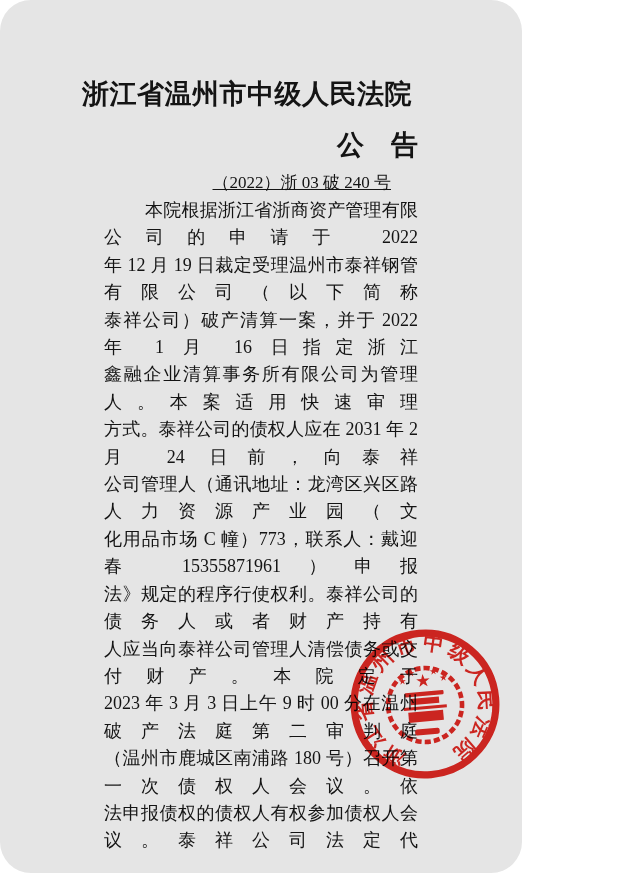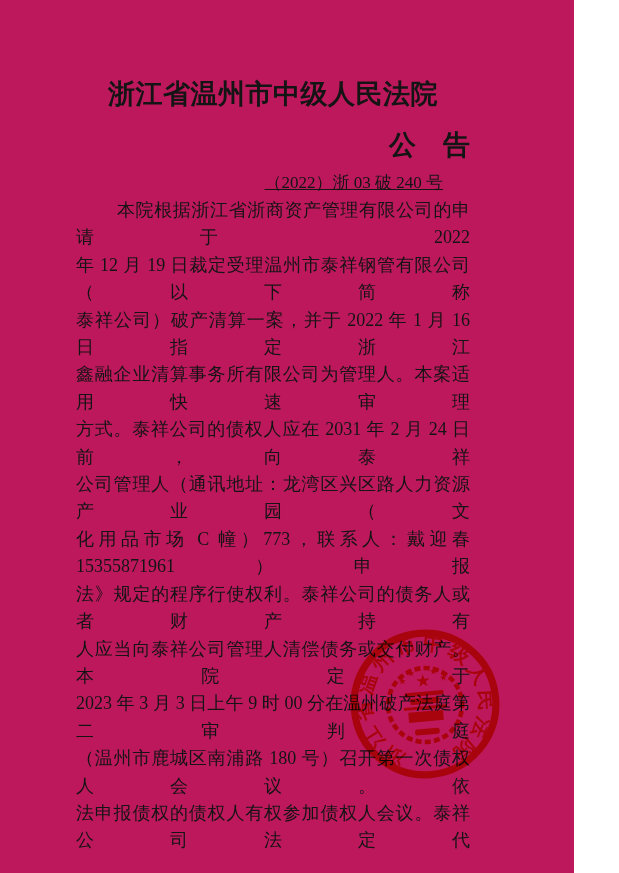--- a/index.html
+++ b/index.html
@@ -1,23 +1,24 @@
 <!DOCTYPE html>
 <html><head>
 <meta charset="utf-8">
 <style>
   html, body { margin: 0; padding: 0; background: #ffffff; }
   .page {
     position: relative;
-    width: 574px;
+    width: 522px;
     height: 873px;
-    background: #be185d;
+    background: #e5e5e5;
     overflow: hidden;
     font-family: "Liberation Serif", "DejaVu Serif", serif;
     color: #141414;
+    border-radius: 31px;
   }
   .content {
     padding: 78px 104px 0 76px;
   }
   .doc-title {
     margin: 0;
     font-size: 27px;
     line-height: 33px;
     font-weight: 700;
     text-align: center;
@@ -39,20 +40,21 @@
     text-decoration: underline;
   }
   .body-text {
     margin-top: 4px;
     font-size: 18px;
     line-height: 27.4px;
   }
   .line {
     text-align: justify;
     text-align-last: justify;
+    margin-left: 28px;
   }
   .line.indent {
     text-indent: 41px;
   }
   .seal {
     position: absolute;
     left: 348px;
     top: 627px;
     width: 154px;
     height: 154px;

